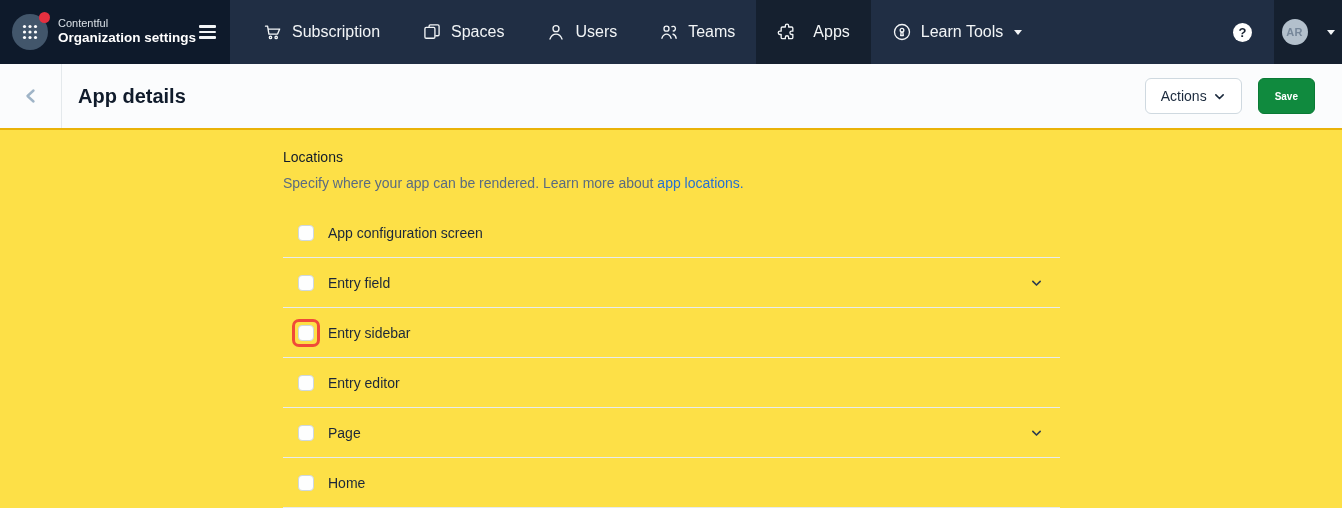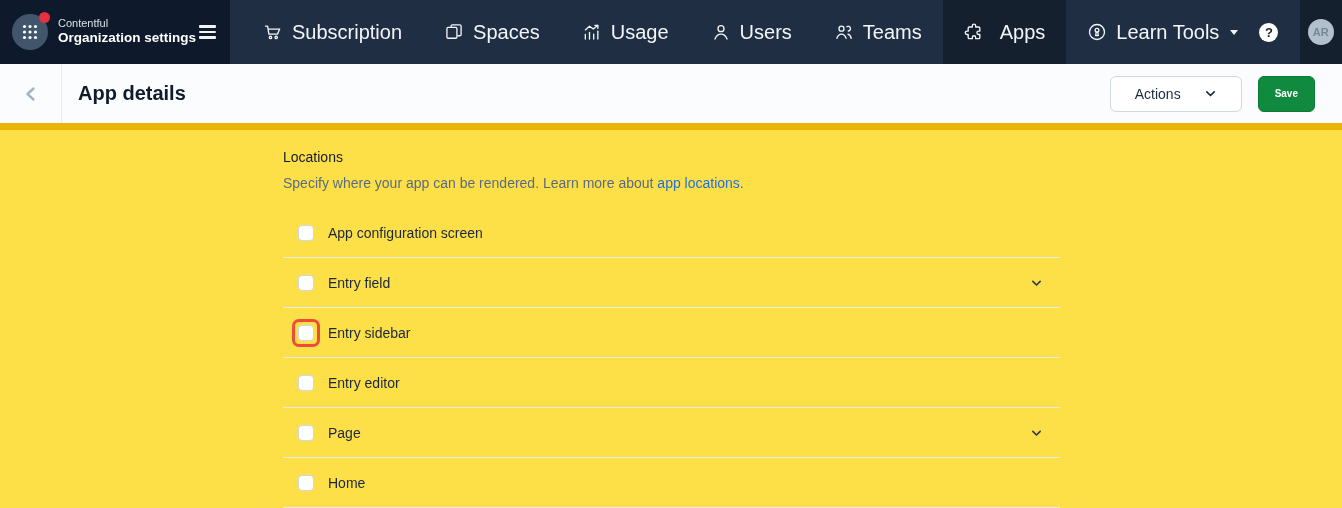--- a/index.html
+++ b/index.html
@@ -12,36 +12,36 @@
   .logo-wrap { position:relative; width:36px; height:36px; flex:none; cursor:pointer; }
   .logo-circle { width:36px; height:36px; border-radius:50%; background:#42566B; display:flex; align-items:center; justify-content:center; }
   .notif-dot { position:absolute; top:-2px; right:-2px; width:11px; height:11px; border-radius:50%; background:#E5303F; }
   .brand-text { margin-left:10px; line-height:1.25; min-width:0; }
   .brand-app { font-size:11px; color:#D9E0E6; }
   .brand-context { font-size:13.5px; font-weight:700; color:#FFFFFF; white-space:nowrap; }
   .hamburger { margin-left:auto; cursor:pointer; display:flex; flex-direction:column; gap:3px; padding:4px 2px; }
   .hamburger span { display:block; width:17px; height:2.6px; background:#F2F5F7; border-radius:1px; }
 
   .nav-items { display:flex; align-items:stretch; margin-left:12px; }
-  .nav-item { display:flex; align-items:center; gap:9px; padding:4px 21px; color:#F2F5F7; font-size:20px; font-weight:500; cursor:pointer; white-space:nowrap; }
+  .nav-item { display:flex; align-items:center; gap:9px; padding:4px 21px; color:#F2F5F7; font-size:16px; font-weight:500; cursor:pointer; white-space:nowrap; }
   .nav-item.active { background:#15202F;gap:16px; }
   .nav-icon { display:flex; flex:none; }
   .caret-down { width:0; height:0; border-left:4.5px solid transparent; border-right:4.5px solid transparent; border-top:5px solid #F2F5F7; margin-left:2px; }
 
   .nav-right { margin-left:auto; display:flex; align-items:stretch; }
   .help-btn { align-self:center; width:19px; height:19px; border-radius:50%; background:#FFFFFF; color:#16202F; font-size:13px; font-weight:700; display:flex; align-items:center; justify-content:center; margin-right:22px; cursor:pointer; }
   .avatar-section { width:68px; background:#15202F; display:flex; align-items:center; justify-content:center; gap:17px; cursor:pointer; }
   .avatar { width:26px; height:26px; border-radius:50%; background:#B3C0CC; color:#76879A; font-size:11px; font-weight:700; display:flex; align-items:center; justify-content:center; letter-spacing:.3px; }
 
   
-  .header { height:66px; background:#FBFCFD; border-bottom:7px solid #eab308; display:flex; align-items:center; }
+  .header { height:66px; background:#FBFCFD; border-bottom:2px solid #eab308; display:flex; align-items:center; }
   .back-area { width:62px; height:100%; border-right:1px solid #E4E9EC; display:flex; align-items:center; justify-content:center; cursor:pointer; flex:none; }
   .page-title { margin-left:16px; font-size:20px; font-weight:700; color:#101B2B; }
   .header-actions { margin-left:auto; margin-right:27px; display:flex; gap:16px; align-items:center; }
-  .btn-actions { height:36px; padding:0 24px; background:#fff; border:1px solid #CFD9E0; border-radius:6px; font-family:inherit; font-size:14px; font-weight:500; color:#1B2A3D; display:flex; align-items:center; gap:23px; cursor:pointer; }
+  .btn-actions { height:36px; padding:0 15px; background:#fff; border:1px solid #CFD9E0; border-radius:6px; font-family:inherit; font-size:14px; font-weight:500; color:#1B2A3D; display:flex; align-items:center; gap:6px; cursor:pointer; }
   .btn-save { height:36px; padding:0 16px; background:#108A3E; border:1px solid #0A7A35; border-radius:6px; font-family:inherit; font-size:10px; font-weight:700; color:#fff; cursor:pointer; }
 
   
   .content { padding:19px 0 0 283px; }
   .section-title { font-size:14px; font-weight:500; color:#111B2B; line-height:16px; }
   .section-desc { margin-top:10px; font-size:14px; color:#5A6B81; line-height:16px; }
   .desc-link { color:#2570D3; text-decoration:none; cursor:pointer; }
 
   .loc-list { width:777px; margin-top:17px; }
   .loc-row { height:50px; display:flex; align-items:center; padding-left:15px; border-bottom:1px solid #E7EBEE; position:relative; }
@@ -102,33 +102,20 @@
           <svg width="20" height="20" viewBox="0 0 24 24" fill="none" stroke="#F2F5F7" stroke-width="1.6" stroke-linejoin="round">
             <rect x="3.5" y="6.5" width="12" height="13" rx="1.5"></rect>
             <path d="M8.5 6.5V5a1.5 1.5 0 0 1 1.5-1.5h9A1.5 1.5 0 0 1 20.5 5v10a1.5 1.5 0 0 1-1.5 1.5h-3"></path>
           </svg>
         </span>
         <span>Spaces</span>
       </div>
       <div class="nav-item">
         <span class="nav-icon">
           <svg width="20" height="20" viewBox="0 0 24 24" fill="none" stroke="#F2F5F7" stroke-width="1.6" stroke-linecap="round" stroke-linejoin="round">
-            <path d="M4 20.5v-5.5"></path>
-              <path d="M9 20.5v-8"></path>
-              <path d="M14 20.5v-6"></path>
-              <path d="M19 20.5v-9.5"></path>
-            <path d="M4 9.5l5-4.5 4.5 3.5L19 4"></path>
-              <path d="M19 7.5V4h-3.5"></path>
-          </svg>
-        </span>
-        <span>Usage</span>
-      </div>
-      <div class="nav-item">
-        <span class="nav-icon">
-          <svg width="20" height="20" viewBox="0 0 24 24" fill="none" stroke="#F2F5F7" stroke-width="1.6" stroke-linecap="round" stroke-linejoin="round">
             <circle cx="12" cy="8" r="3.6"></circle>
             <path d="M4.8 20.5c1.4-4 4-6 7.2-6s5.8 2 7.2 6"></path>
           </svg>
         </span>
         <span>Users</span>
       </div>
       <div class="nav-item">
         <span class="nav-icon">
           <svg width="20" height="20" viewBox="0 0 24 24" fill="none" stroke="#F2F5F7" stroke-width="1.6" stroke-linecap="round" stroke-linejoin="round">
             <circle cx="9" cy="8" r="3"></circle>

